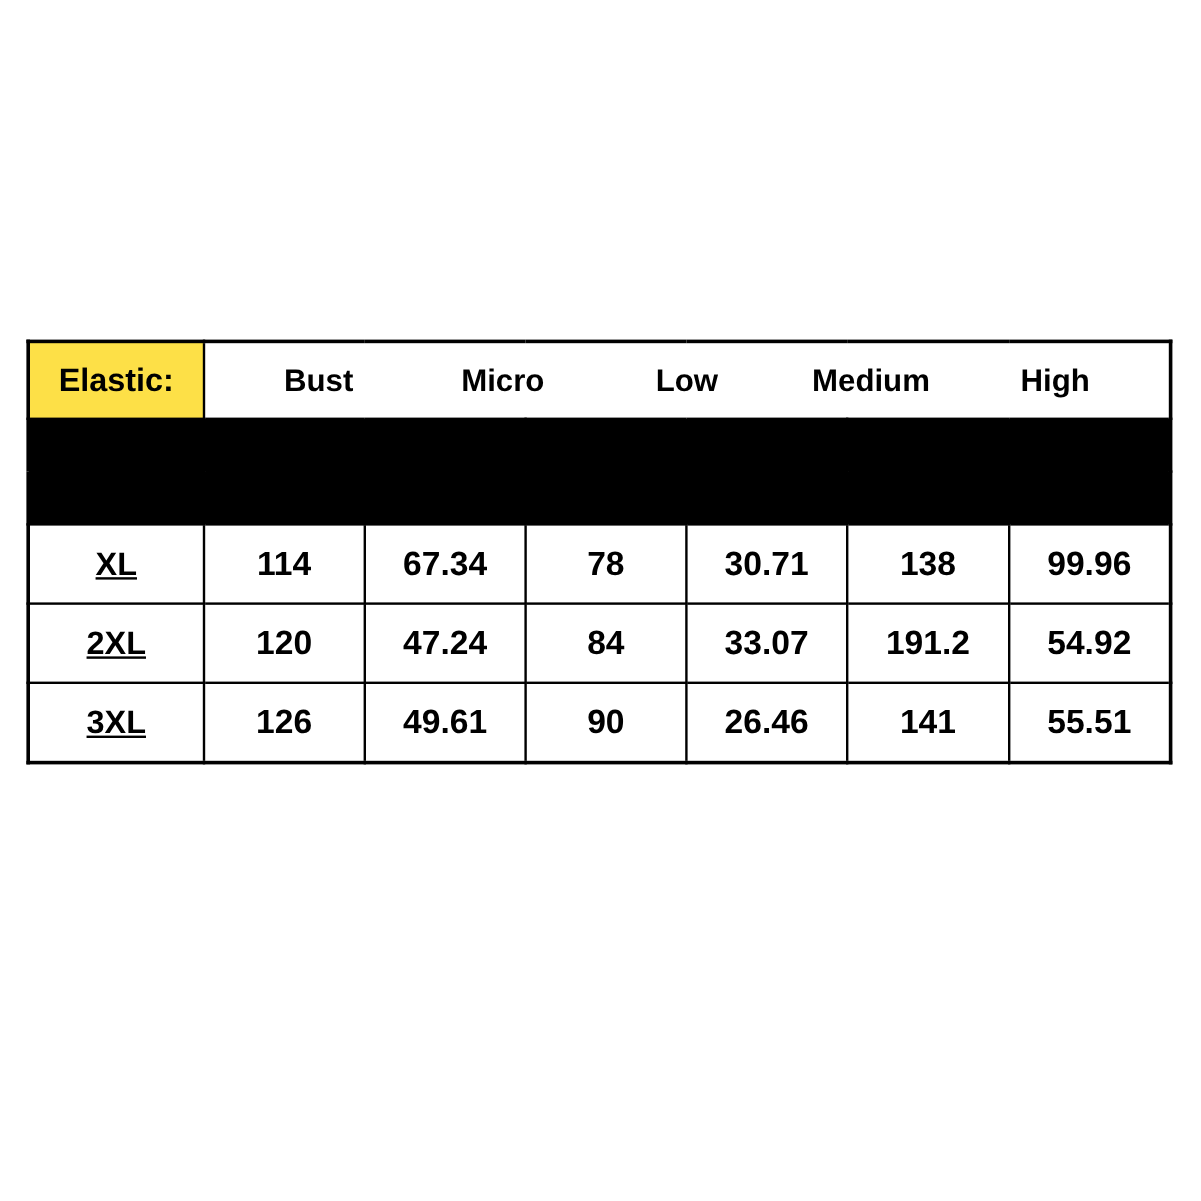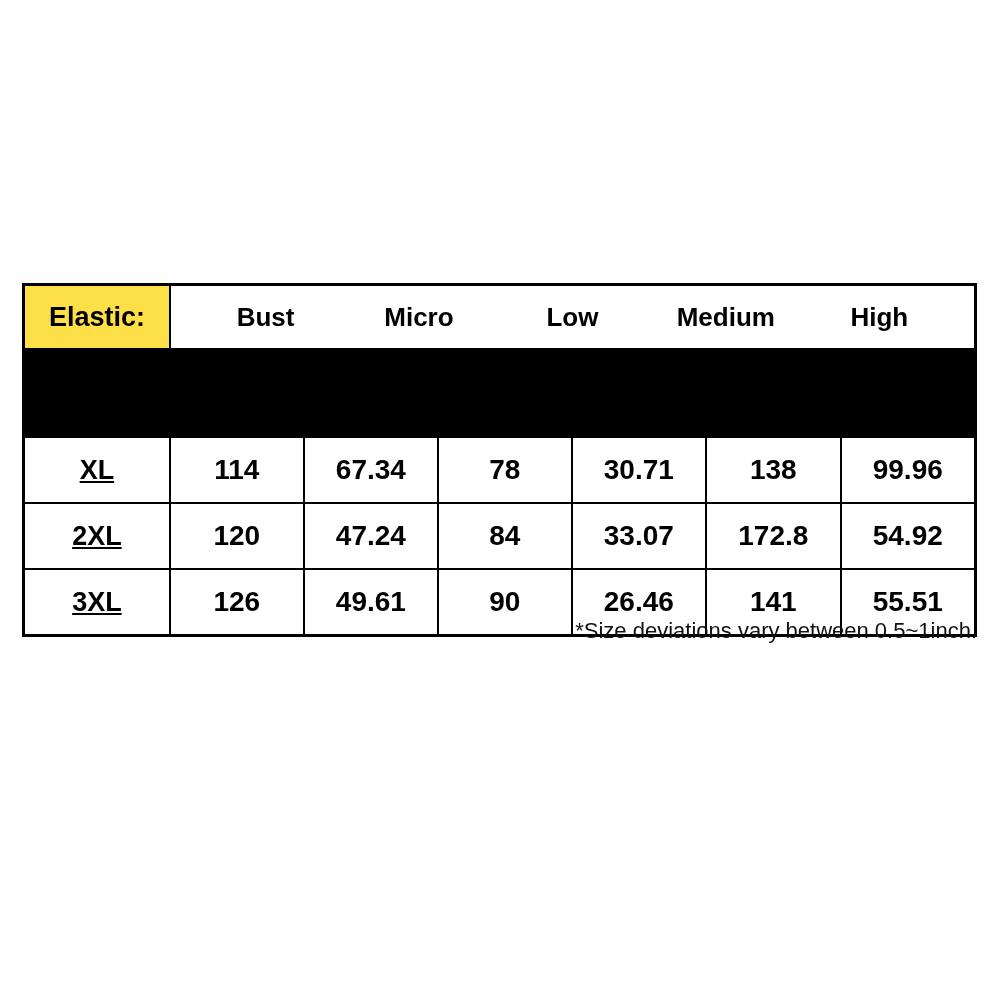--- a/index.html
+++ b/index.html
@@ -161,31 +161,30 @@
       <td class="data-cell">138</td>
       <td class="data-cell">99.96</td>
     </tr>
 
     <tr>
       <td class="row-label">2XL</td>
       <td class="data-cell">120</td>
       <td class="data-cell">47.24</td>
       <td class="data-cell">84</td>
       <td class="data-cell">33.07</td>
-      <td class="data-cell">172.8</td>
+      <td class="data-cell">191.2</td>
       <td class="data-cell">54.92</td>
     </tr>
 
     <tr>
       <td class="row-label">3XL</td>
       <td class="data-cell">126</td>
       <td class="data-cell">49.61</td>
       <td class="data-cell">90</td>
       <td class="data-cell">26.46</td>
       <td class="data-cell">141</td>
       <td class="data-cell">55.51</td>
     </tr>
   </tbody>
     </table>
 
-  <div class="note">*Size deviations vary between 0.5~1inch.</div>
 
 </div>
 
 </body></html>

